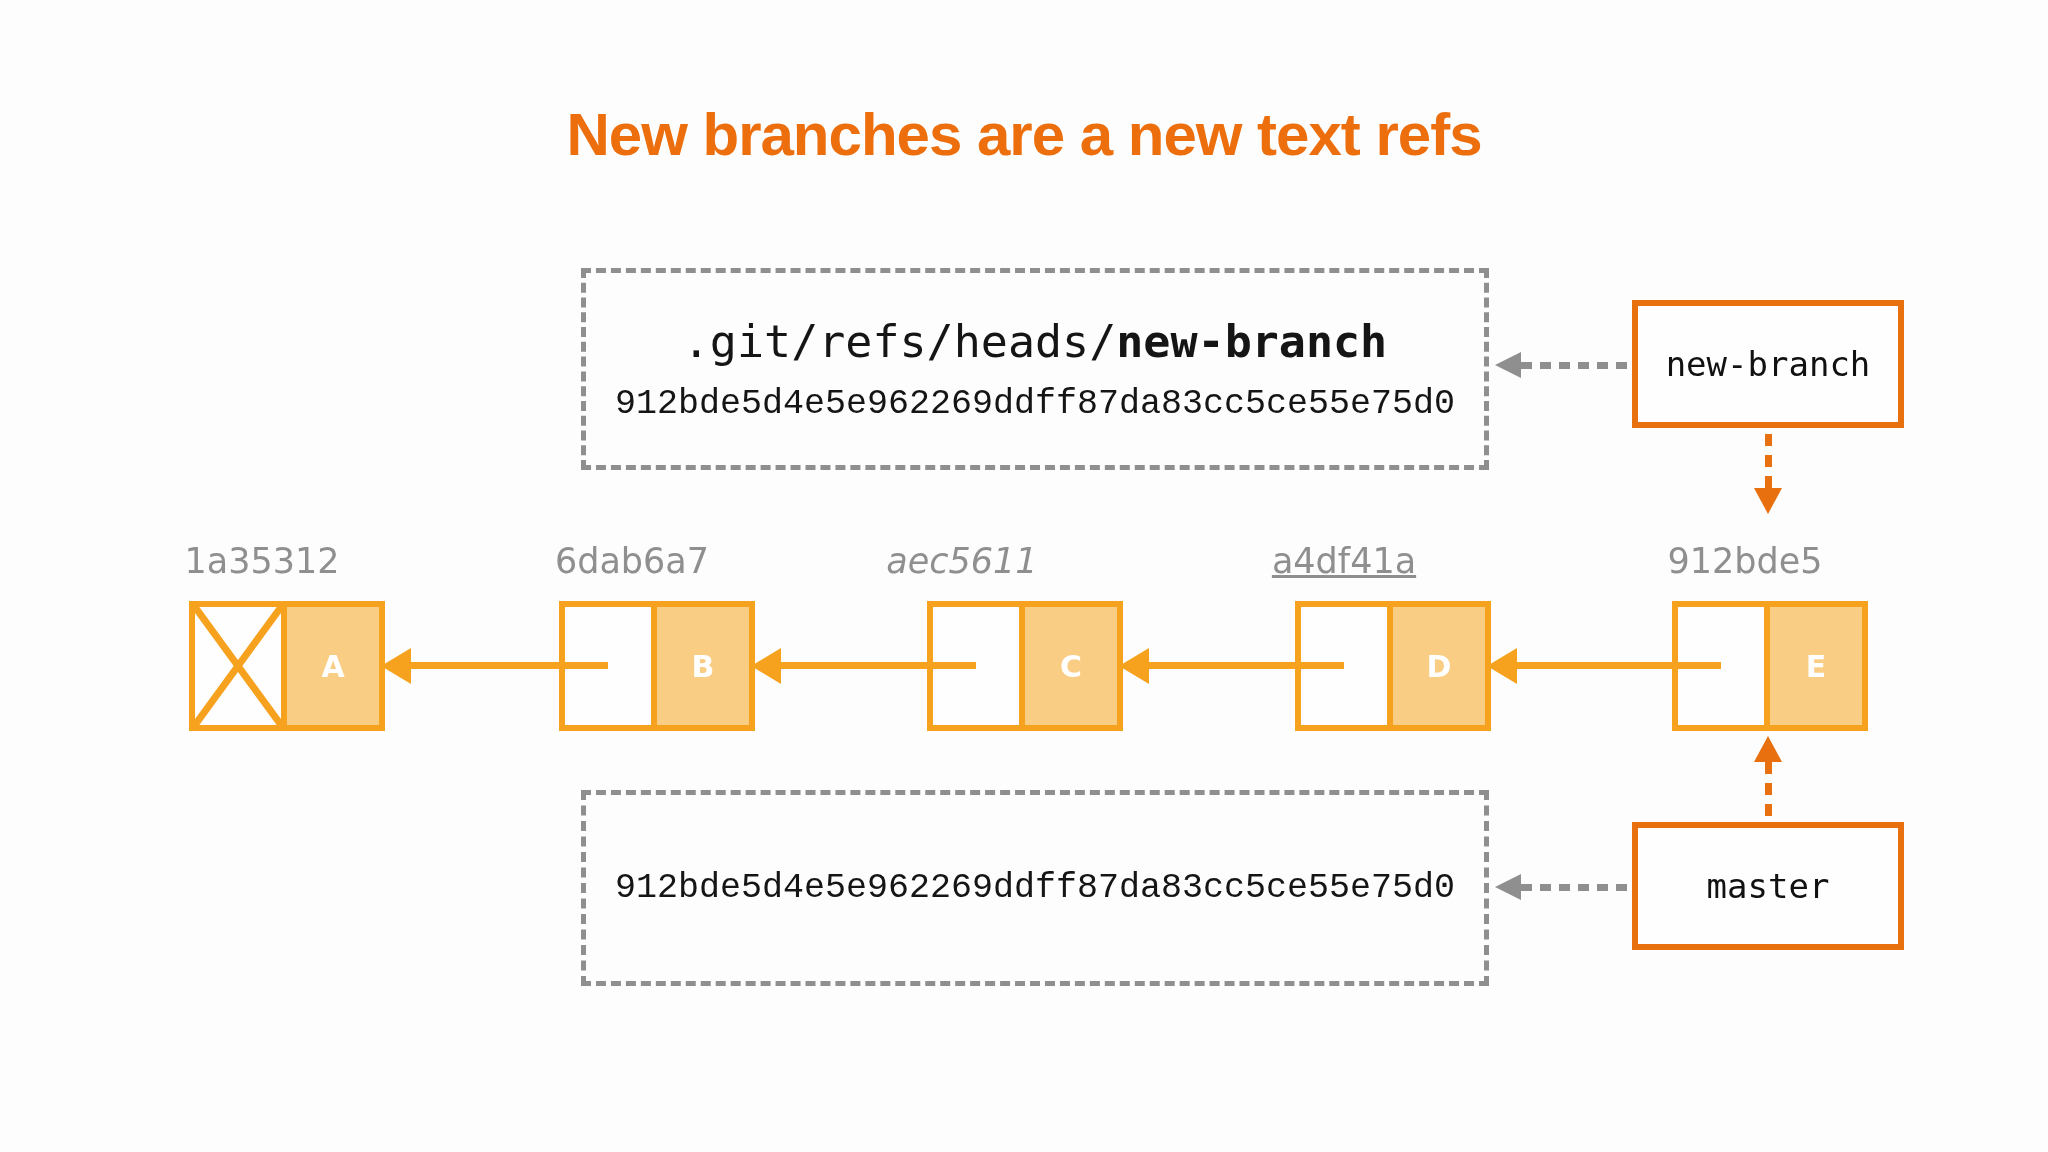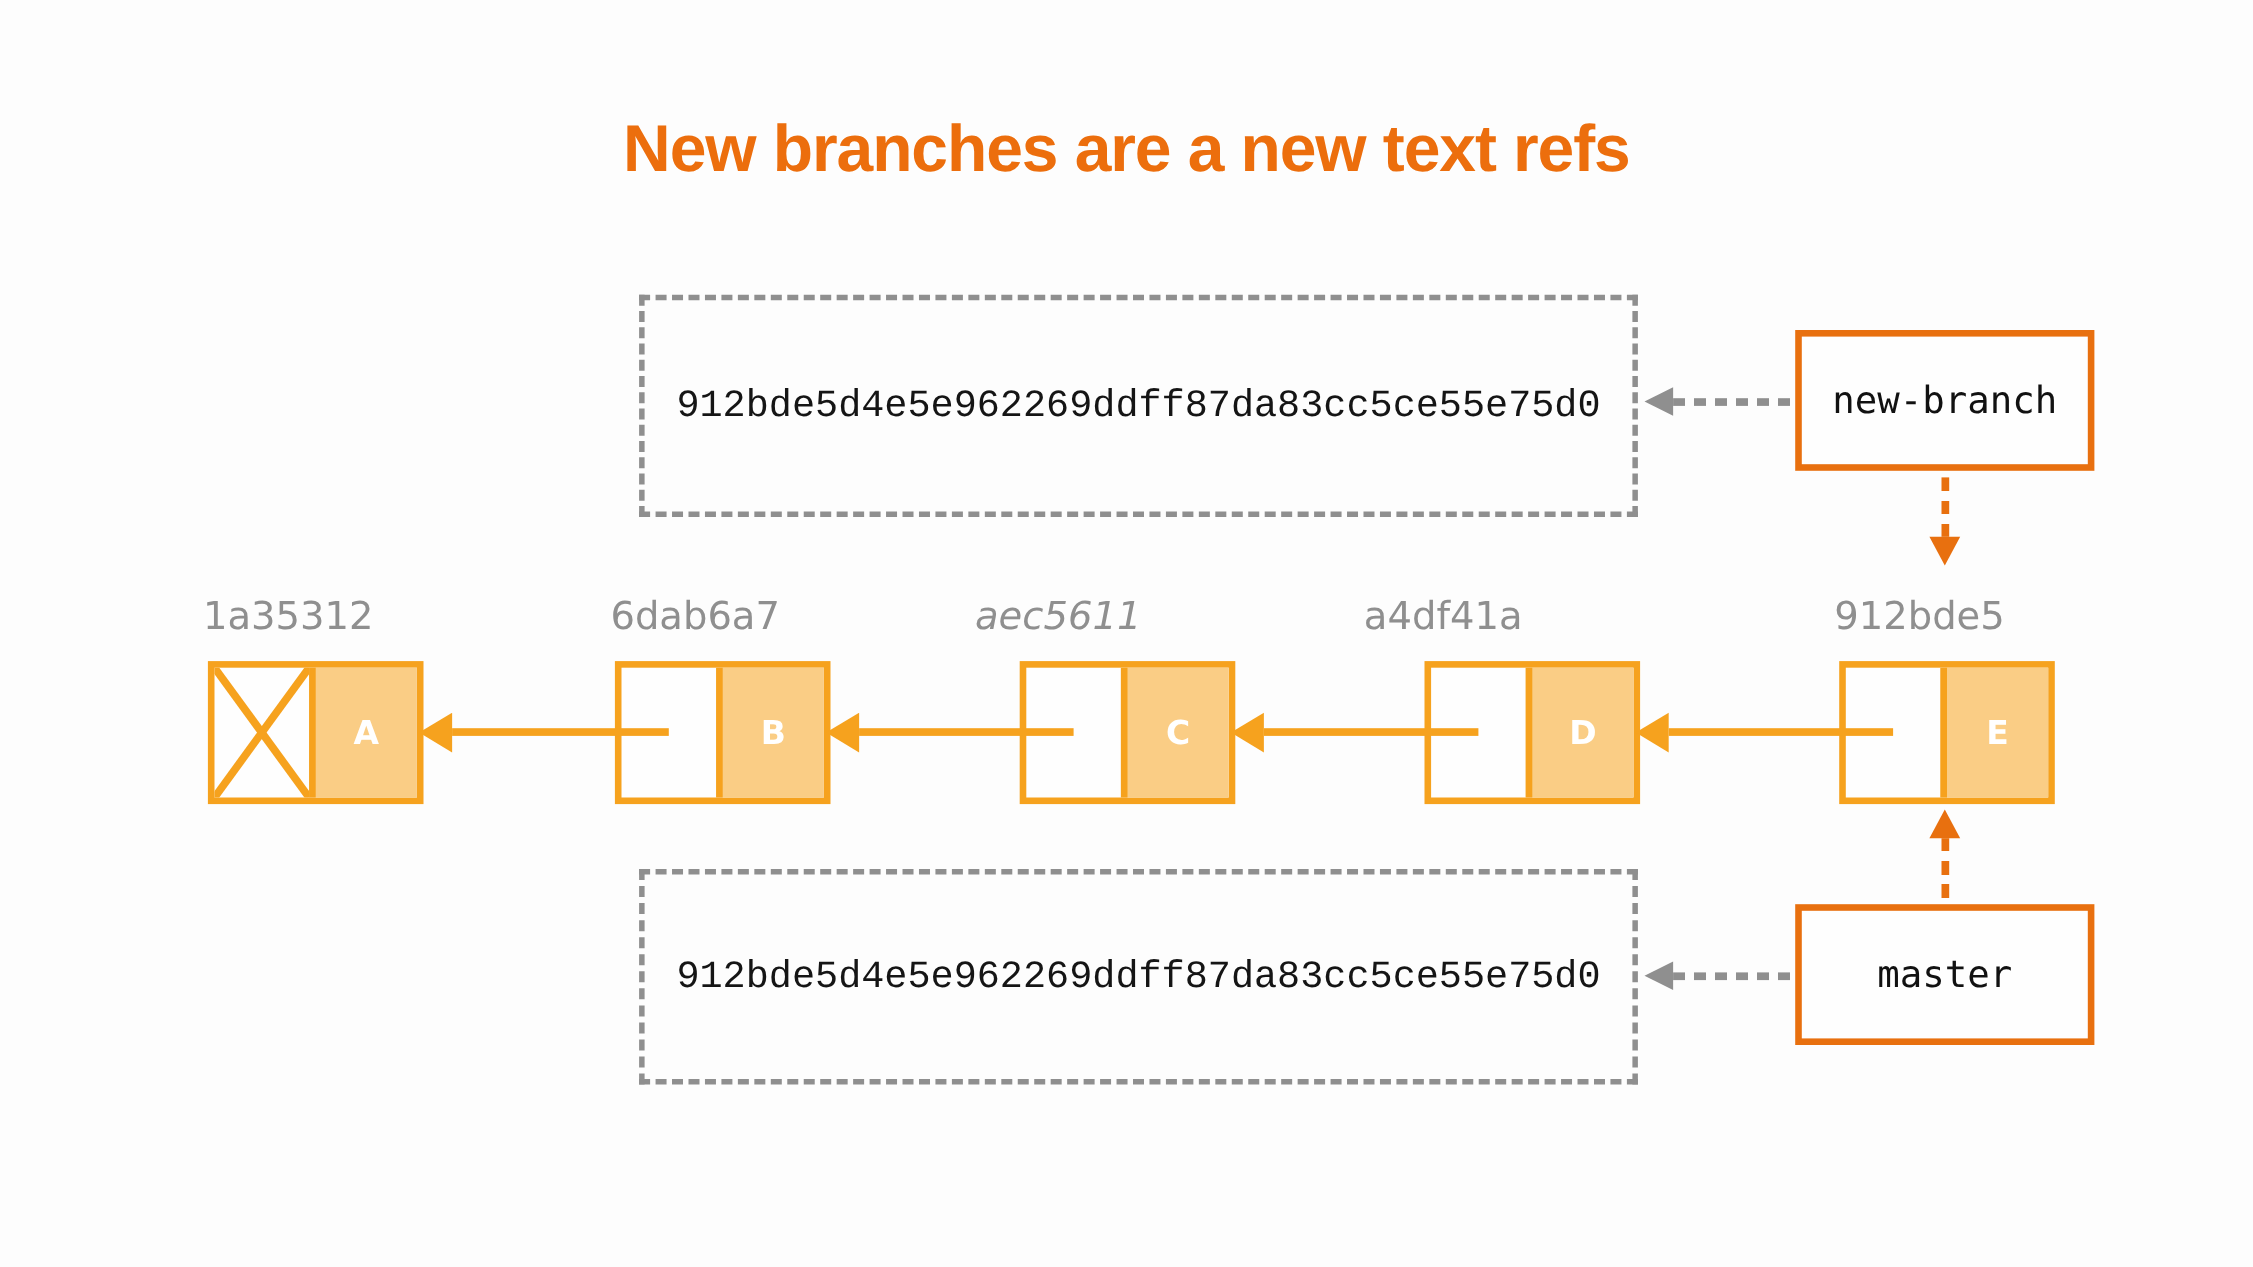--- a/index.html
+++ b/index.html
@@ -91,21 +91,21 @@
 
   
   .clabel {
     position: absolute; top: 541px; width: 196px;
     text-align: center;
     font-size: 35px; color: var(--label-gray);
   }
   #clabel-a { left: 164px; }
   #clabel-b { left: 534px; }
   #clabel-c { left: 864px; font-style: italic; }
-  #clabel-d { left: 1214px; }
+  #clabel-d { left: 1246px; text-decoration: underline; }
   #clabel-e { left: 1647px; text-align: center; }
 
   
   .commit {
     position: absolute; top: 601px; width: 196px; height: 130px;
     box-sizing: border-box;
     border: 6px solid var(--commit-orange);
     background: #fefefe;
     display: flex;
   }
@@ -141,20 +141,21 @@
   }
 </style>
 </head>
 <body>
 
 <div class="stage">
 
   <h1 class="title">New branches are a new text refs</h1>
 
   <div class="refbox" id="refbox-top">
+    <div class="refpath"><span>.git/refs/heads/</span><b>new-branch</b></div>
     <div class="refhash">912bde5d4e5e962269ddff87da83cc5ce55e75d0</div>
   </div>
 
   <div class="refbox" id="refbox-bottom">
     <div class="refhash">912bde5d4e5e962269ddff87da83cc5ce55e75d0</div>
   </div>
 
   <div class="tagbox" id="tag-new-branch">
     <span>new-branch</span>
   </div>

